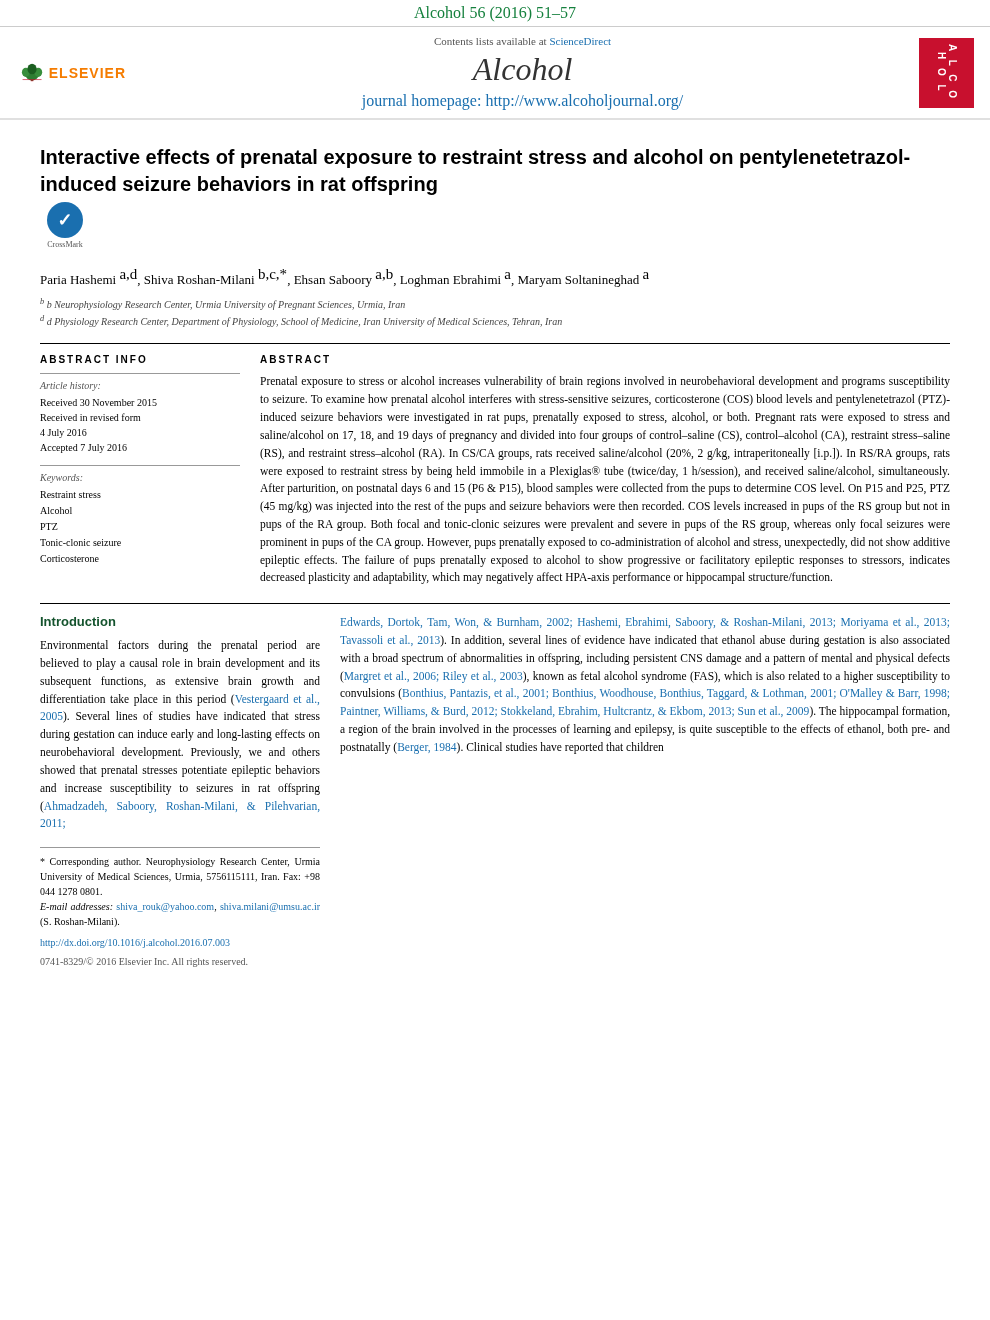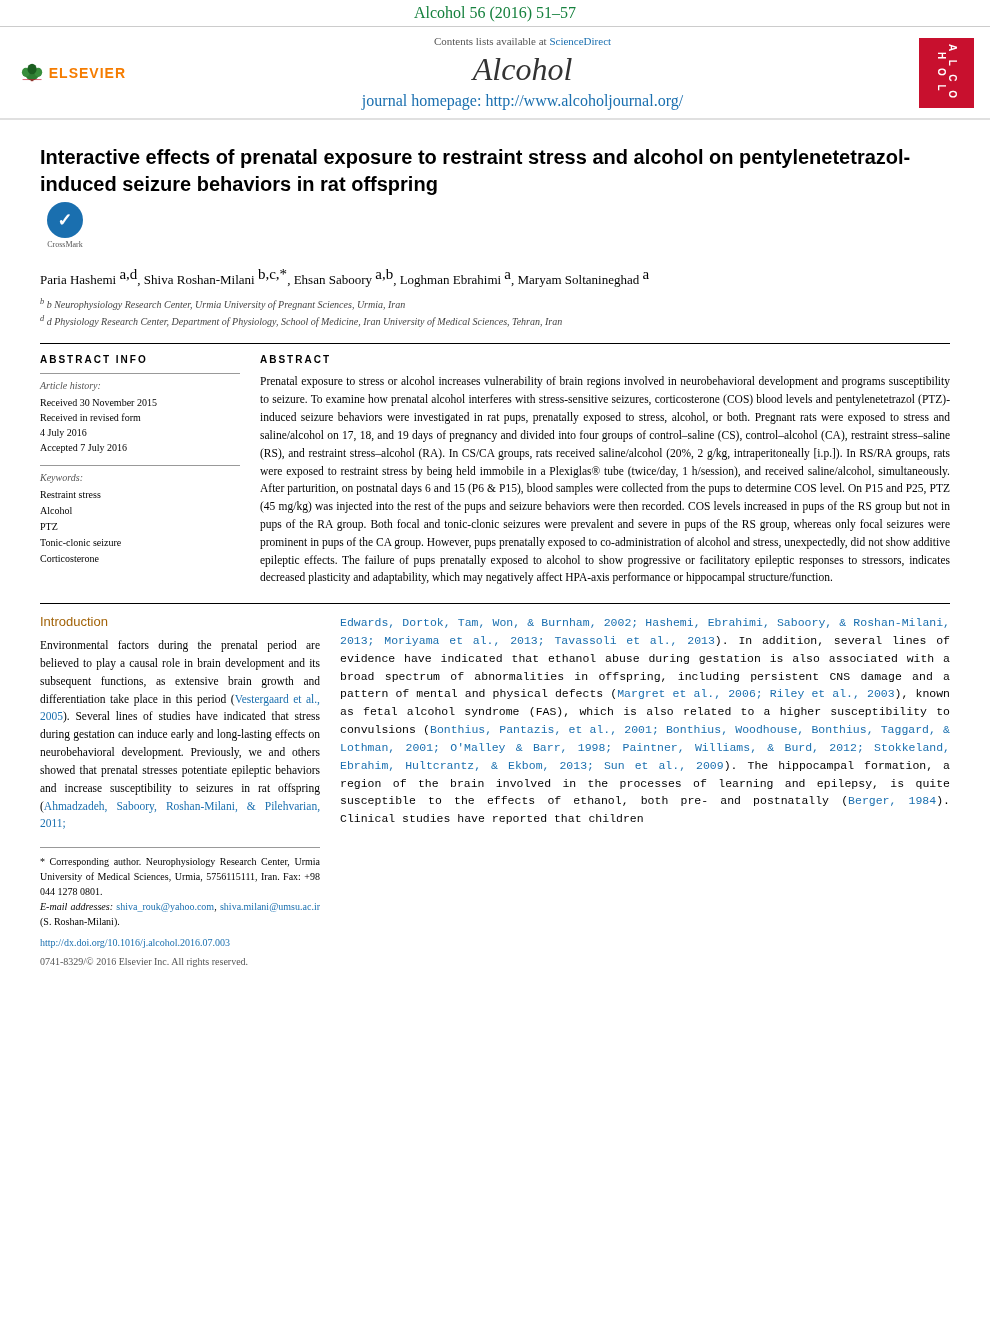--- a/index.html
+++ b/index.html
@@ -242,27 +242,26 @@
     .intro-section {
       display: flex;
       gap: 20px;
     }
     .intro-left {
       width: 280px;
       flex-shrink: 0;
     }
     .intro-right {
       flex: 1;
-      font-family: Liberation Mono, monospace;
     }
     .intro-heading {
       font-family: Arial, sans-serif;
       font-size: 13px;
-      font-weight: normal;
-      color: #a16207;
+      font-weight: bold;
+      color: #14532d;
       margin-bottom: 8px;
     }
     .intro-text {
       font-size: 11.5px;
       line-height: 1.55;
       text-align: justify;
       color: #000;
     }
     .intro-text p {
       margin-bottom: 8px;

